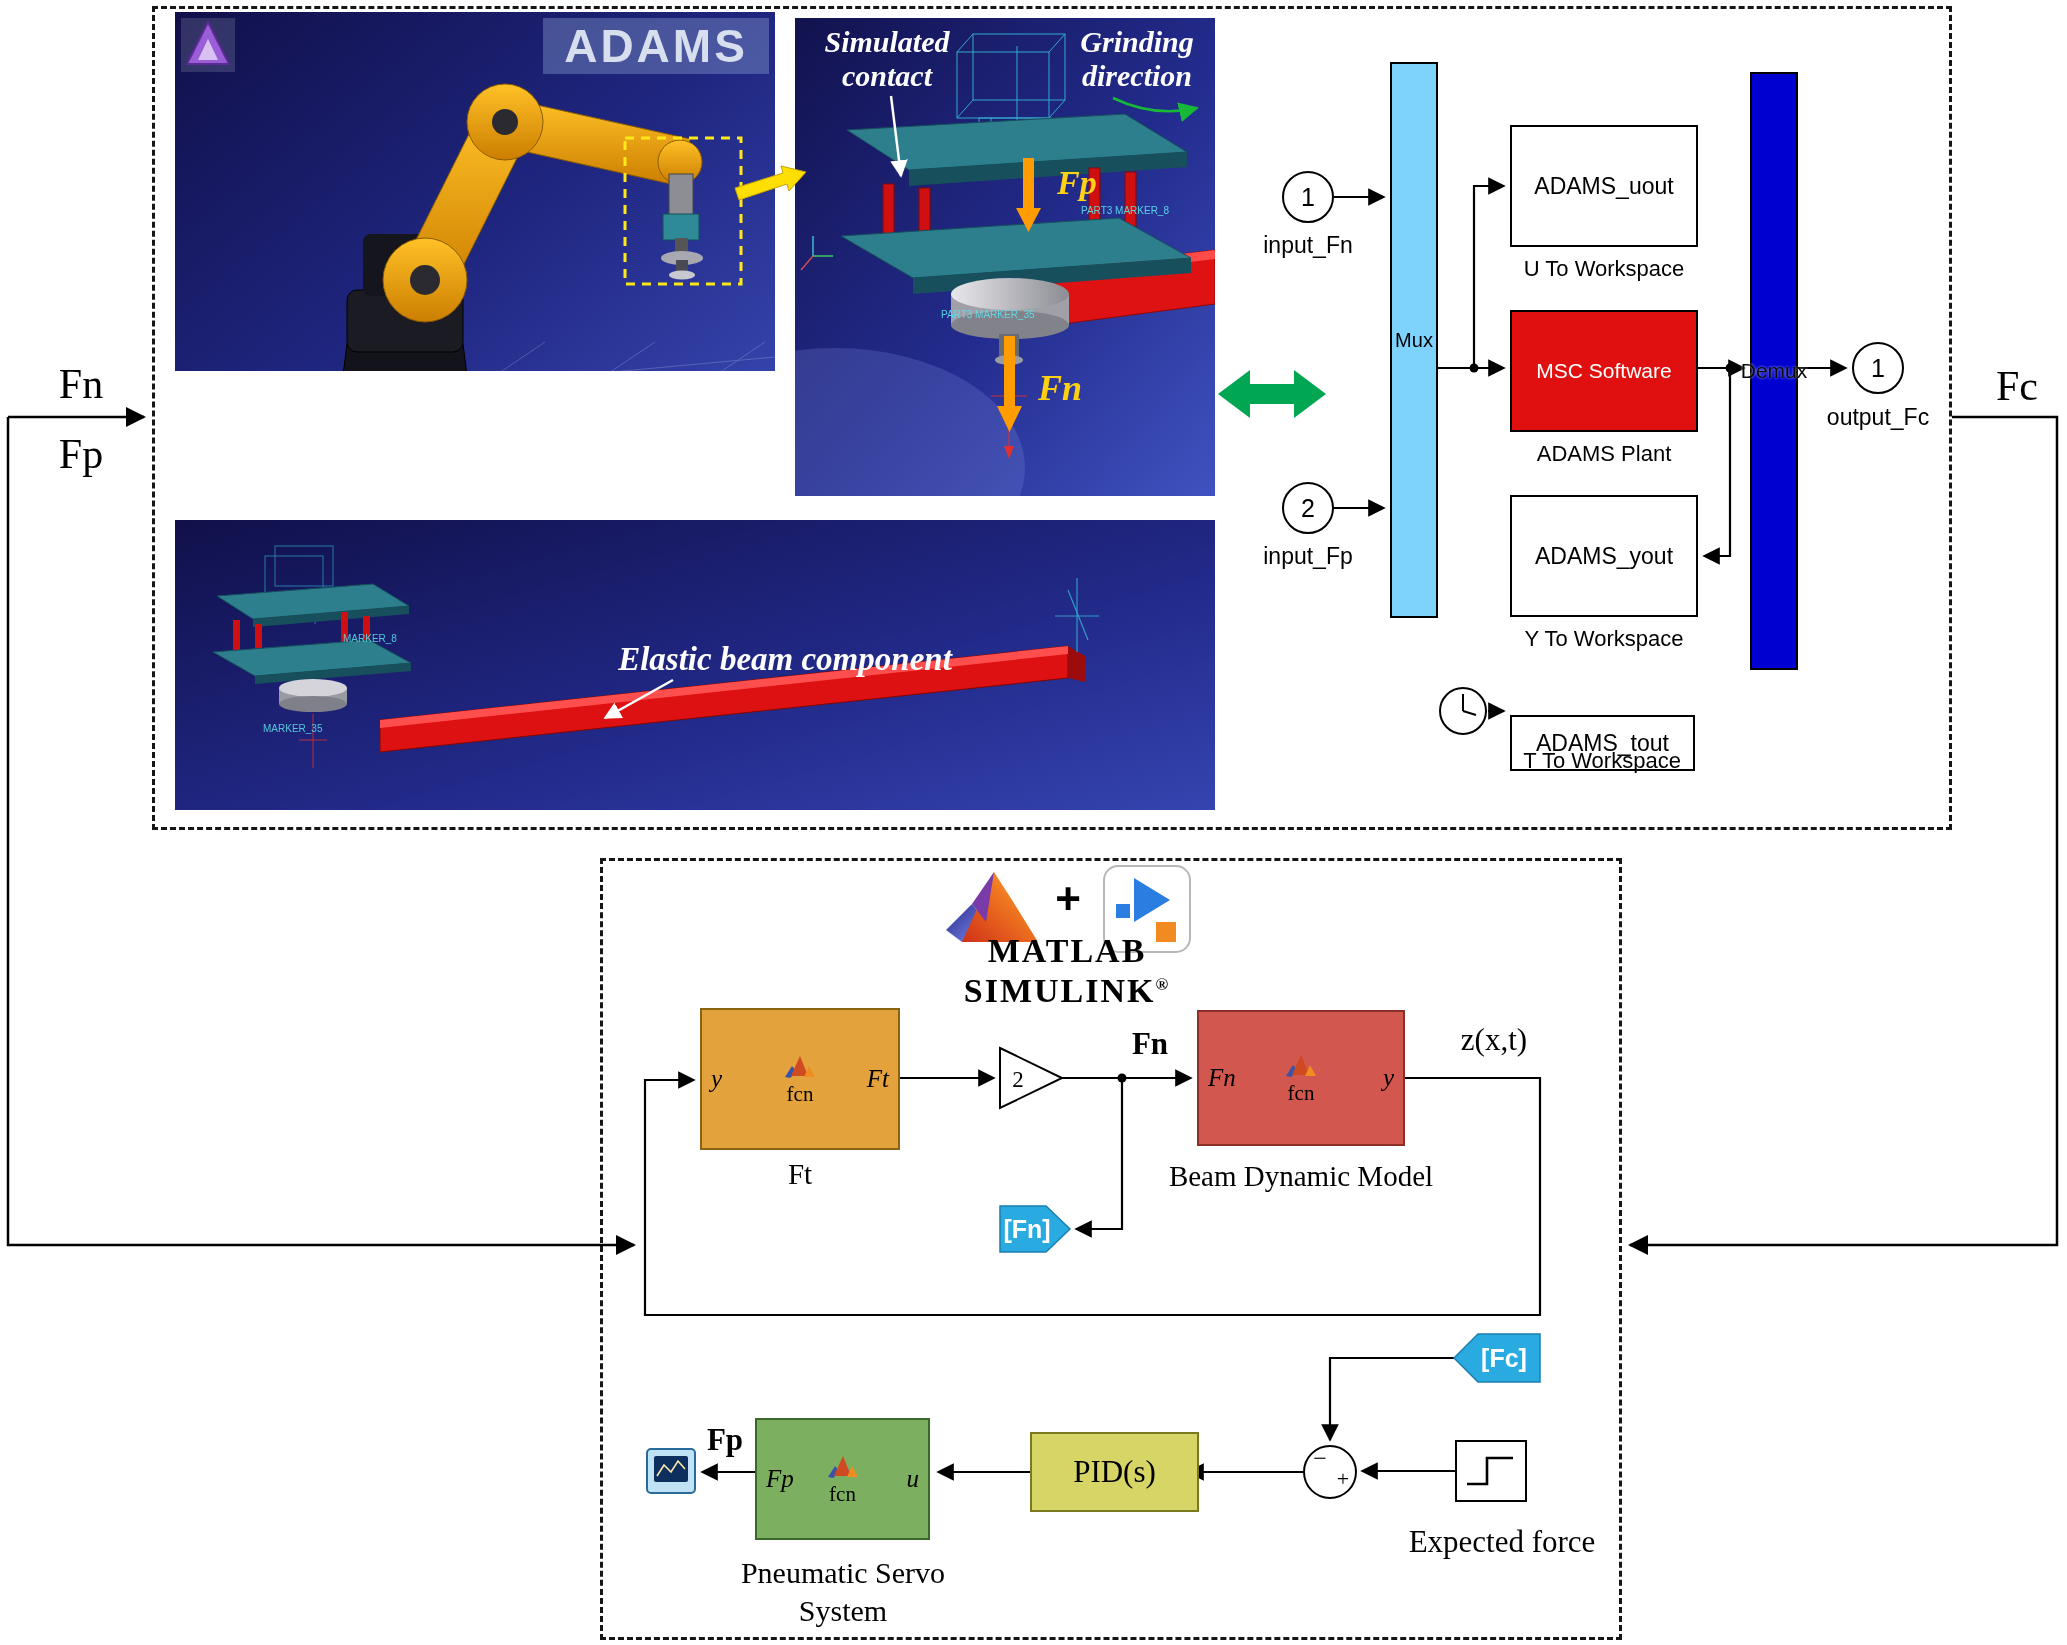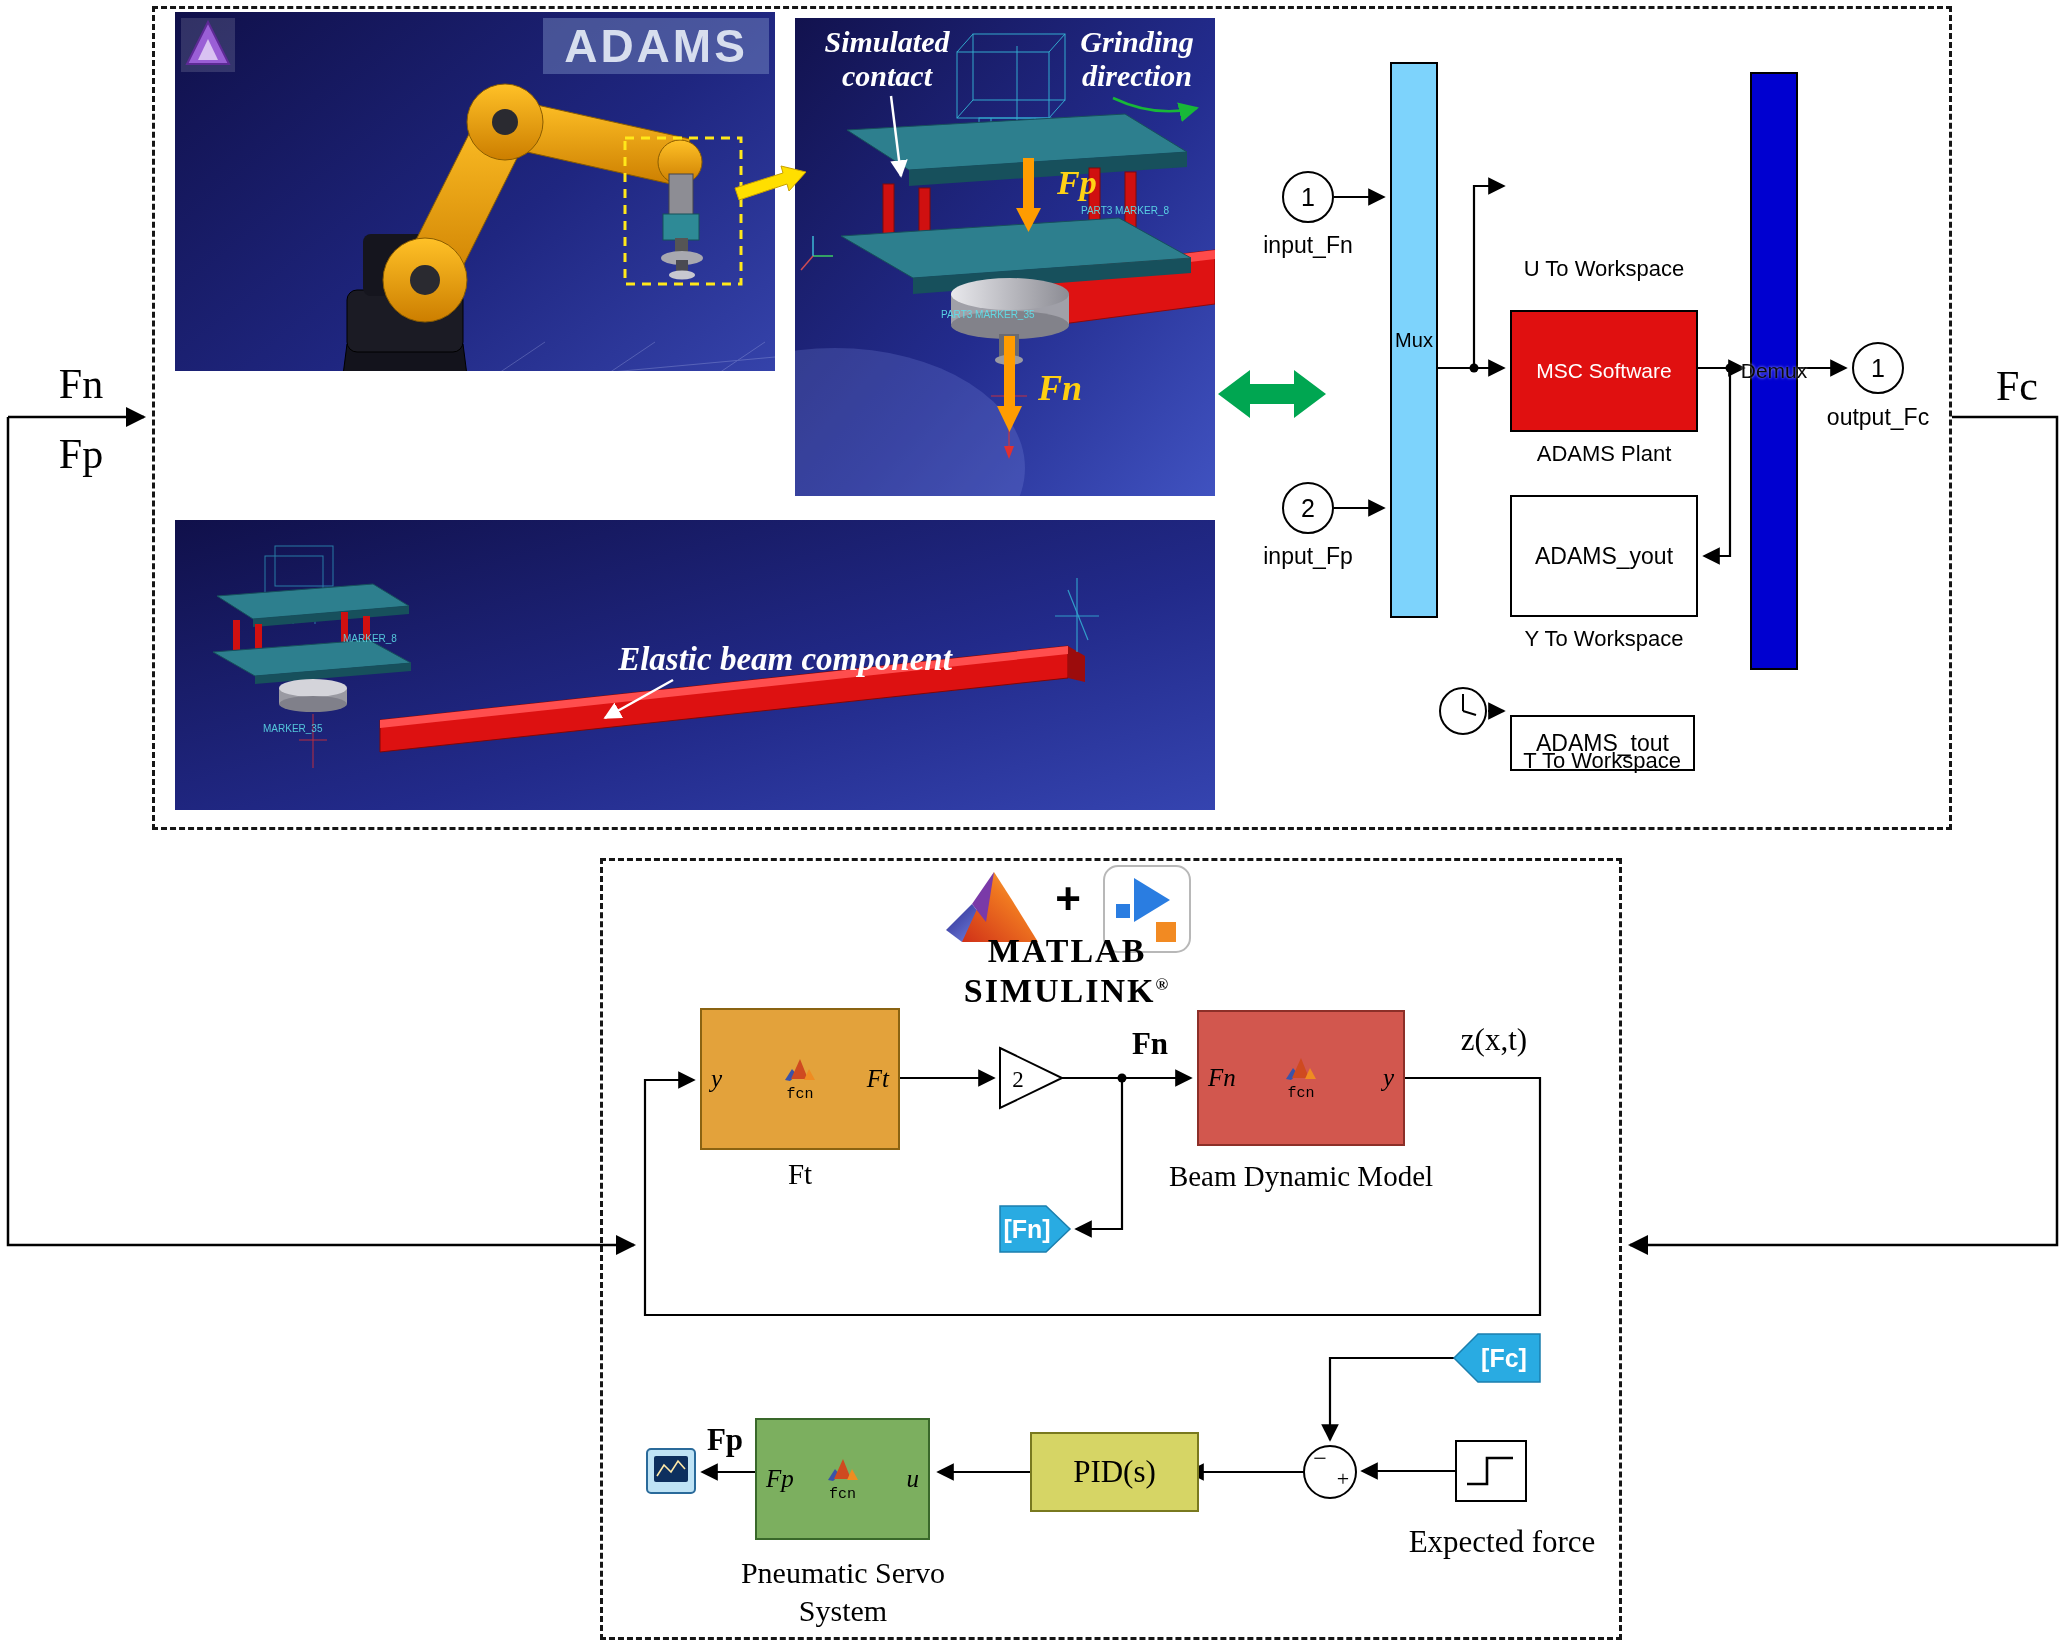--- a/index.html
+++ b/index.html
@@ -16,21 +16,21 @@
   .cap{position:absolute;z-index:6;text-align:center;font-size:22px}
   .serif{font-family:"Liberation Serif",serif}
   .b{font-weight:bold}
   .circ{position:absolute;z-index:6;width:52px;height:52px;border:2px solid #000;border-radius:50%;
         background:#fff;display:flex;align-items:center;justify-content:center;font-size:25px}
   .port{position:absolute;top:50%;transform:translateY(-50%);font-family:"Liberation Serif",serif;
         font-style:italic;font-size:25px;z-index:7}
   .port.l{left:9px}
   .port.r{right:9px}
   .fcn{display:flex;flex-direction:column;align-items:center;line-height:1}
-  .fcn span{font-size:15px;font-family:Liberation Mono, monospace;margin-top:6px;color:#000}
+  .fcn span{font-size:21px;font-family:Liberation Serif, serif;margin-top:6px;color:#000}
   .demux-txt{font-size:21px;white-space:nowrap;color:#0a0a0a;text-shadow:0 0 3px rgba(255,255,255,.75)}
 </style>
 </head>
 <body>
 
 <div class="canvas">
 
   <div class="dash" style="left:152px;top:6px;width:1800px;height:824px"></div>
   <div class="dash" style="left:600px;top:858px;width:1022px;height:782px"></div>
 
@@ -307,20 +307,21 @@
   <div class="lbl" style="left:1228px;top:543px;width:160px;font-size:23px">input_Fp</div>
 
   <div class="blk" style="left:1390px;top:62px;width:48px;height:556px;background:#7dd3fc">
     <span style="font-size:20px">Mux</span>
     </div>
 
   <div class="blk" style="left:1750px;top:72px;width:48px;height:598px;background:#0000D0">
     <span class="demux-txt">Demux</span>
     </div>
 
+  <div class="blk" style="left:1510px;top:125px;width:188px;height:122px;font-size:23px">ADAMS_uout</div>
   <div class="cap" style="left:1484px;top:256px;width:240px">U To Workspace</div>
 
   <div class="blk" style="left:1510px;top:310px;width:188px;height:122px;background:#E01010;color:#fff;font-size:21px">MSC Software</div>
   <div class="cap" style="left:1484px;top:441px;width:240px">ADAMS Plant</div>
 
   <div class="blk" style="left:1510px;top:495px;width:188px;height:122px;font-size:23px">ADAMS_yout</div>
   <div class="cap" style="left:1484px;top:626px;width:240px">Y To Workspace</div>
 
   <div class="blk" style="left:1510px;top:715px;width:185px;height:56px;font-size:23px">ADAMS_tout</div>
   <div class="cap" style="left:1482px;top:748px;width:240px">T To Workspace</div>

